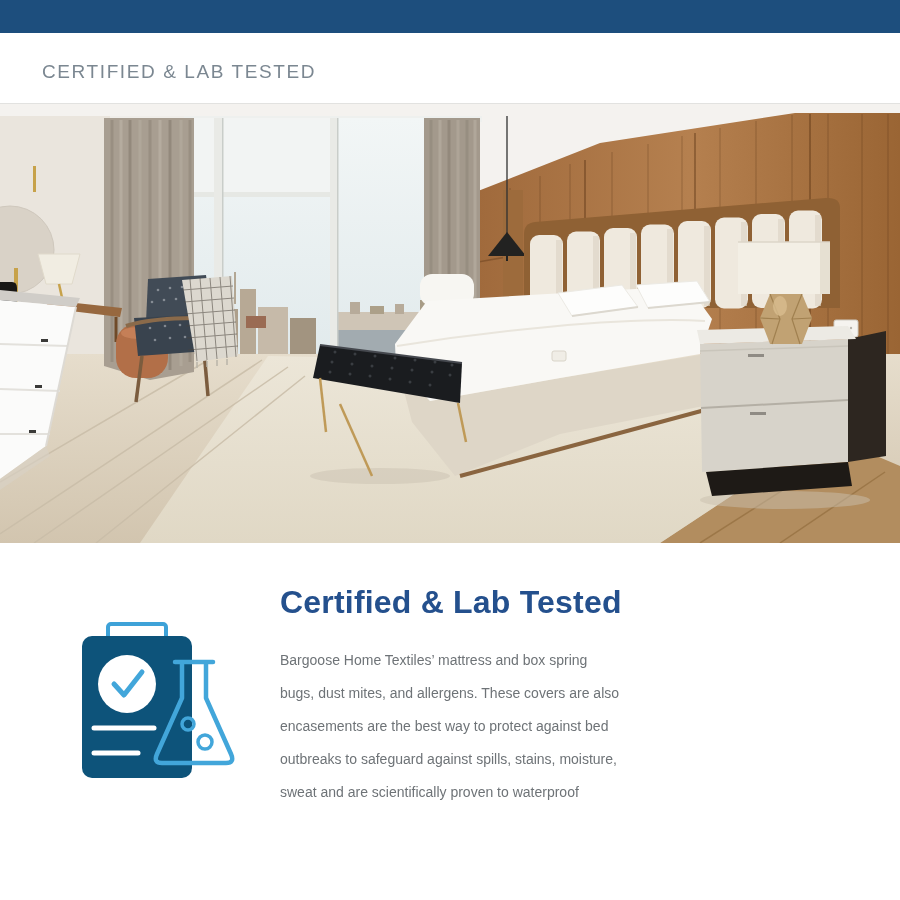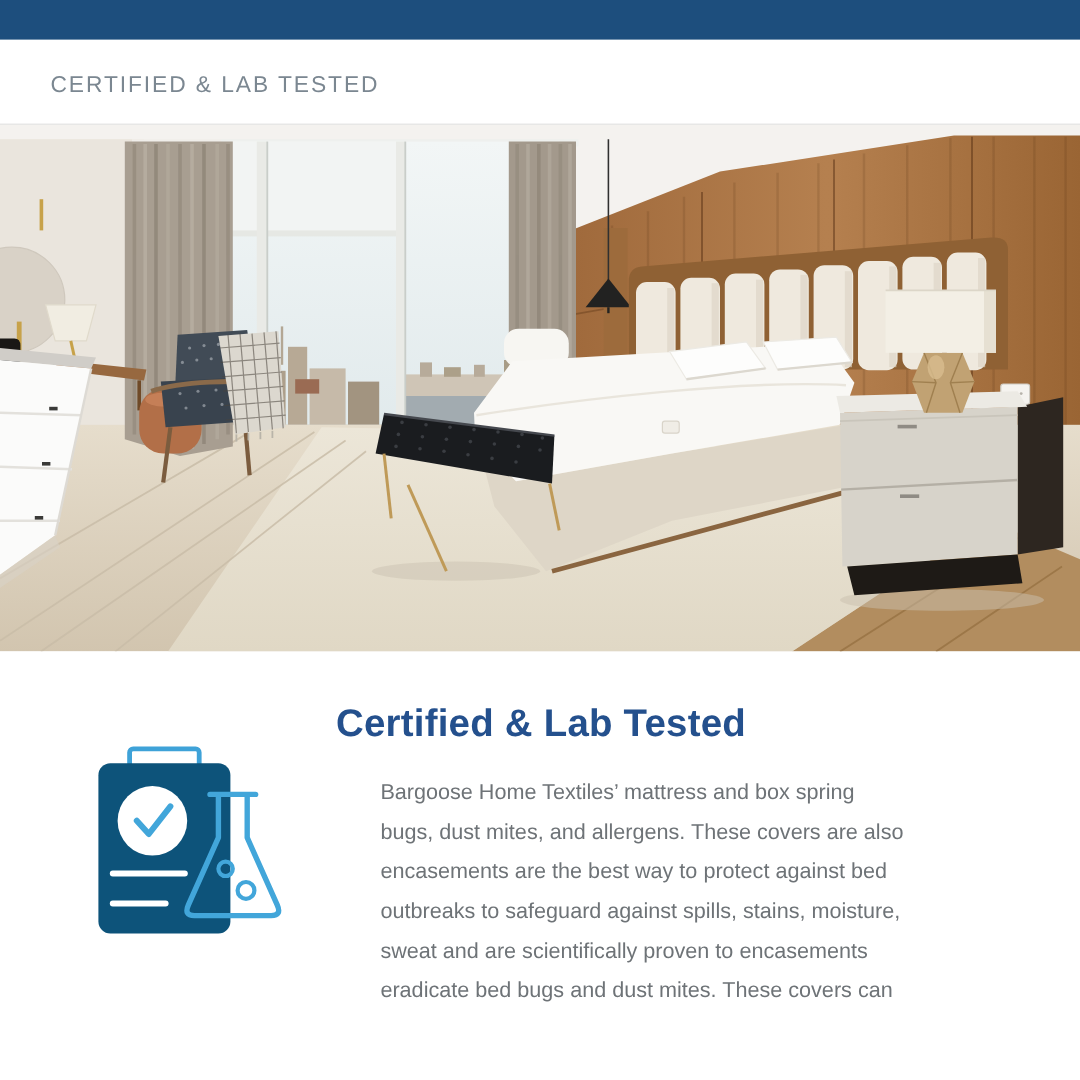--- a/index.html
+++ b/index.html
@@ -9,21 +9,21 @@
   .eyebrow{position:absolute;left:42px;top:61px;font-size:19px;letter-spacing:1.6px;
            color:#7b8791;font-weight:400;}
   .photo{position:absolute;left:0;top:103px;width:900px;height:439px;overflow:hidden;
          border-top:1px solid #e2e2e0;}
   .photo svg{display:block;}
   .info-icon{position:absolute;left:78px;top:620px;width:160px;height:168px;}
   .text-col{position:absolute;left:280px;top:584px;width:600px;}
   .heading{margin:0;font-size:32px;line-height:36px;font-weight:700;color:#24508d;
            letter-spacing:0.2px;}
   .body{margin-top:24px;}
-  .body .line{font-size:18px;line-height:33px;color:#6e7377;white-space:nowrap;margin-left:37px;}
+  .body .line{font-size:14px;line-height:33px;color:#6e7377;white-space:nowrap;}
 </style>
 </head>
 <body>
 
 <div class="canvas">
 
   <div class="topbar"></div>
 
   <div class="eyebrow">CERTIFIED &amp; LAB TESTED</div>
 
@@ -358,18 +358,17 @@
     </svg>
   </div>
 
   <div class="text-col">
     <h2 class="heading">Certified &amp; Lab Tested</h2>
     <div class="body">
       <div class="line">Bargoose Home Textiles’ mattress and box spring</div>
       <div class="line">bugs, dust mites, and allergens. These covers are also</div>
       <div class="line">encasements are the best way to protect against bed</div>
       <div class="line">outbreaks to safeguard against spills, stains, moisture,</div>
-      <div class="line">sweat and are scientifically proven to encasements</div>
-      <div class="line">eradicate bed bugs and dust mites. These covers can</div>
+      <div class="line">sweat and are scientifically proven to waterproof</div>
     </div>
   </div>
 
 </div>
 
 </body></html>

